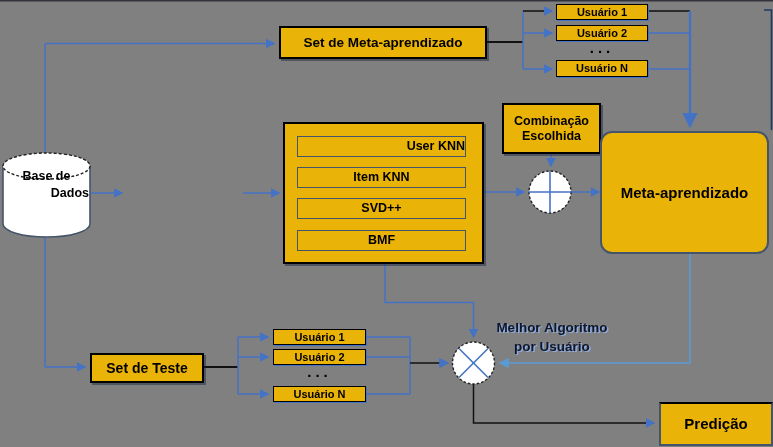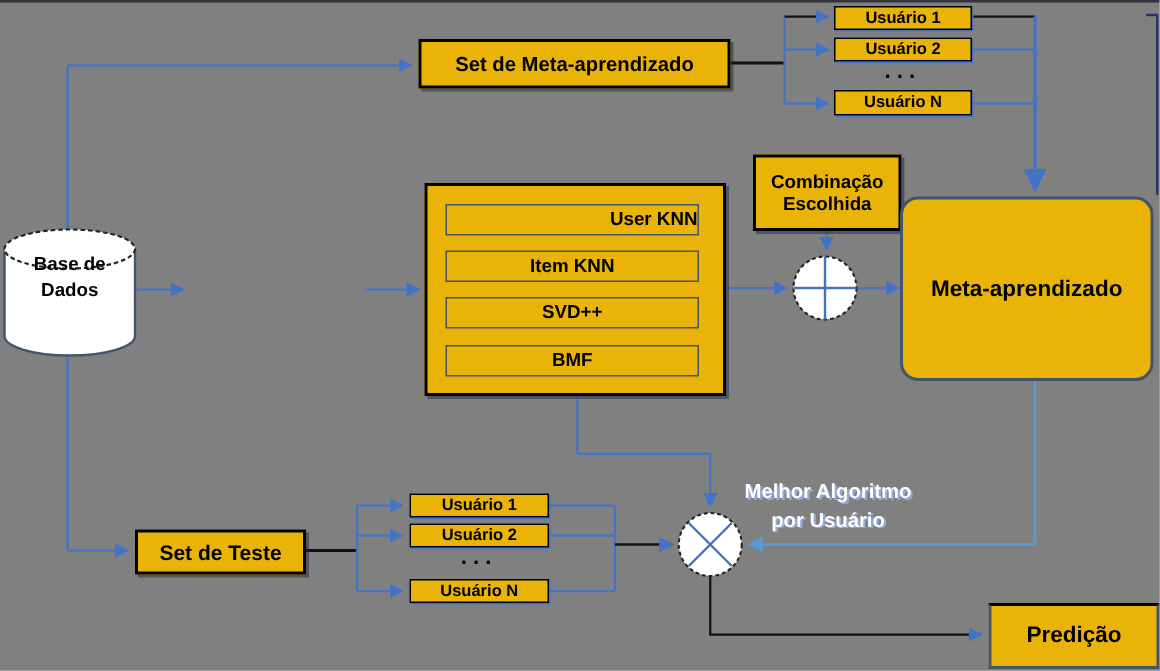--- a/index.html
+++ b/index.html
@@ -15,21 +15,21 @@
   }
   .b-black{border:2px solid #000;box-shadow:2px 2px 0 rgba(20,30,60,.45);}
   .b-navy{border:2px solid #44546A;}
   .b-thin{border:1.5px solid #44546A;}
   .b-user{border:1px solid #000;box-shadow:1px 1px 0 #4472C4;}
   .dots{
     position:absolute;color:#000;font-weight:bold;font-size:15px;letter-spacing:4px;
     text-align:center;line-height:10px;
   }
   .free-label{
-    position:absolute;color:#ffffff;font-weight:bold;text-align:center;
+    position:absolute;color:#0f172a;font-weight:bold;text-align:center;
     text-shadow:1.5px 1px 0 #8FAADC;
   }
   .cyl-label{
     position:absolute;color:#000;font-weight:bold;text-align:center;line-height:1.35;
   }
 </style>
 </head>
 <body>
 
 <div class="canvas">
@@ -103,21 +103,21 @@
 
     <g>
       <circle cx="473.5" cy="363" r="21" fill="#ffffff" stroke="#222222" stroke-width="1.4" stroke-dasharray="2.5,2"></circle>
       <line x1="459" y1="348.5" x2="488" y2="377.5" stroke="#4472C4" stroke-width="1.6"></line>
       <line x1="488" y1="348.5" x2="459" y2="377.5" stroke="#4472C4" stroke-width="1.6"></line>
     </g>
   </svg>
 
   <div class="cyl-label" style="left:4px;top:168px;width:85px;font-size:12.5px;">
     <span style="display:block;">Base de</span>
-    <span style="display:block;">Dados</span>
+    <span style="display:block;text-align:right;">Dados</span>
   </div>
 
 
   <div class="box b-black" style="left:279px;top:26px;width:208px;height:33px;font-size:13.5px;">
     <span>Set de Meta-aprendizado</span>
   </div>
 
   <div class="box b-user" style="left:556px;top:4px;width:92px;height:16px;font-size:11px;">
     <span>Usuário 1</span>
   </div>

